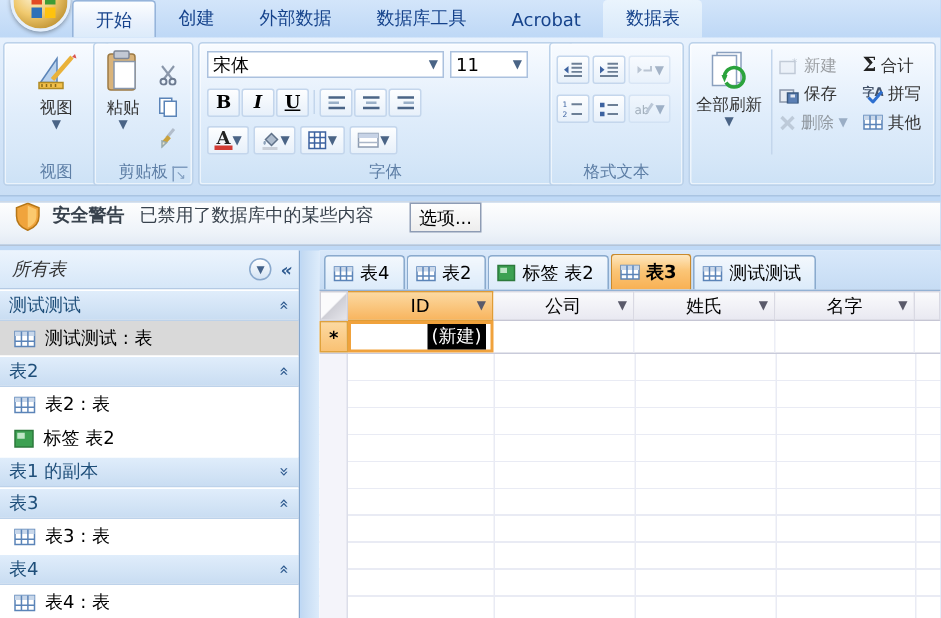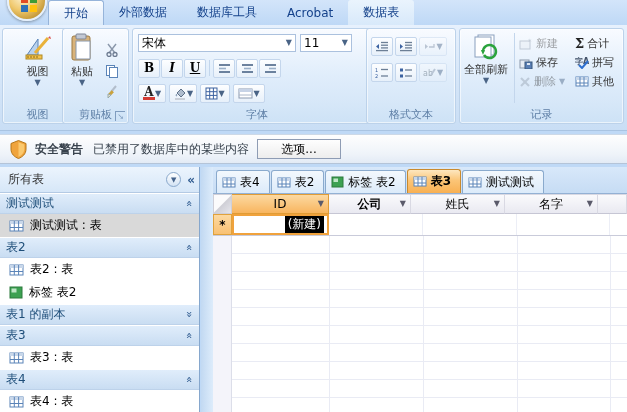--- a/index.html
+++ b/index.html
@@ -42,30 +42,30 @@
   .fontcolor { display:flex; flex-direction:column; align-items:center; line-height:10px; }
   .fontcolor .A { font-weight:bold; font-family:"DejaVu Serif","Liberation Serif",serif; font-size:12px; color:#222; }
   .fontcolor .bar { width:12px; height:3px; background:#d23b34; }
 
   .recrow { display:flex; align-items:center; gap:3px; height:19px; cursor:pointer; white-space:nowrap; }
   .recrow .lbl { font-size:11px; color:#333; }
 
   
   .secbar { position:absolute; top:134px; left:0; right:0; height:30px;
             background:linear-gradient(#fefefe,#eef3f9 70%,#e3ebf5); border-top:1px solid #cdd9e7; border-bottom:1px solid #b4c4d8;
-            display:flex; align-items:center; }
+            display:flex; }
   .sectitle { font-weight:bold; color:#38424d; margin:0 10px 0 8px; }
   .secmsg { color:#38424d; }
-  .secbtn { margin-left:8px; width:84px; height:20px; background:linear-gradient(#fefefe,#ededed); border:1px solid #8e9cb4;
+  .secbtn { margin-left:24px; width:48px; height:20px; background:linear-gradient(#fefefe,#ededed); border:1px solid #8e9cb4;
             display:flex; align-items:center; justify-content:center; font-size:12px; cursor:pointer; }
 
   
   .sidebar { position:absolute; top:167px; left:0; width:200px; bottom:0; background:#fff; border-right:1px solid #86a7cd; }
   .sbheader { height:26px; background:linear-gradient(#ecf4fd,#d6e7f8); border-bottom:1px solid #b4cae4;
-              display:flex; align-items:center; padding:0 4px 0 8px; color:#333; }
+              display:flex; align-items:center; padding:0 4px 0 8px; color:#333;font-style:italic; }
   .sbheader .circle { margin-left:auto; width:15px; height:15px; border-radius:50%; border:1px solid #89a8cc;
               background:linear-gradient(#fff,#d3e3f4); display:flex; align-items:center; justify-content:center; font-size:7px; color:#44628a; cursor:pointer; }
   .sbheader .shutter { margin-left:6px; color:#2e5a8f; font-weight:bold; cursor:pointer; }
   .sgroup-h { height:21px; background:linear-gradient(#e0edfb,#c9ddf2); border-top:1px solid #fff; border-bottom:1px solid #bdd2ea;
               display:flex; align-items:center; padding:0 6px; color:#1e4e79; cursor:pointer; }
   .chev { margin-left:auto; color:#2e5a8f; font-size:11px; display:inline-block; transform:rotate(90deg); }
   .chev.down { transform:rotate(90deg) scaleX(-1); }
   .sitem { height:23px; display:flex; align-items:center; gap:6px; padding-left:9px; background:#fff; color:#000; cursor:pointer; }
   .sitem.selected { background:#d9d9d9; }
 
@@ -107,20 +107,21 @@
 
 <div class="tabstrip">
   <div class="orb">
     <span class="sq" style="left:12px;top:13px;background:#e24a23;"></span>
     <span class="sq" style="left:21px;top:13px;background:#3f9c35;"></span>
     <span class="sq" style="left:12px;top:22px;background:#2e71b8;"></span>
     <span class="sq" style="left:21px;top:22px;background:#ffc20e;"></span>
   </div>
   <div class="rtabs">
     <div class="rtab active">开始</div>
+    <div class="rtab">创建</div>
     <div class="rtab">外部数据</div>
     <div class="rtab">数据库工具</div>
     <div class="rtab">Acrobat</div>
     <div class="rtab contextual">数据表</div>
   </div>
 </div>
 
 <div class="ribbon">
 
   <div class="rgroup" style="left:2px;width:71px;">
@@ -368,21 +369,20 @@
             <rect x="1" y="1" width="12" height="9" fill="#fff" stroke="#5b84b8"></rect>
             <rect x="1" y="1" width="12" height="3" fill="#c8d7ea"></rect>
             <line x1="1" y1="7" x2="13" y2="7" stroke="#5b84b8"></line>
             <line x1="5" y1="1" x2="5" y2="10" stroke="#5b84b8"></line>
               <line x1="9" y1="1" x2="9" y2="10" stroke="#5b84b8"></line>
           </svg>
           <span class="lbl">其他</span>
         </div>
       </div>
     </div>
-    <div class="glabel">记录</div>
   </div>
 </div>
 
 <div class="secbar">
   <svg class="icon" style="margin-left:10px;" width="17" height="19" viewBox="0 0 17 19">
     <path d="M8.5 0.5 L16 3.5 V9 C16 14 12.5 17 8.5 18.5 C4.5 17 1 14 1 9 V3.5 Z" fill="#f0a43c" stroke="#b67718"></path>
     <path d="M8.5 2.2 L14.3 4.6 V9 C14.3 12.8 11.6 15.4 8.5 16.7 Z" fill="#fbc96e"></path>
   </svg>
   <span class="sectitle">安全警告</span>
   <span class="secmsg">已禁用了数据库中的某些内容</span>
@@ -522,21 +522,21 @@
     </div>
   </div>
 
   <div class="sheet">
     <div class="hdr-row">
       <div class="corner"></div>
       <div class="chdr sel" style="width:97px;">
         <span>ID</span>
         <span class="dd">▼</span>
       </div>
-      <div class="chdr" style="width:82px;font-weight:bold;">
+      <div class="chdr" style="width:94px;">
         <span>公司</span>
         <span class="dd">▼</span>
       </div>
       <div class="chdr" style="width:94px;">
         <span>姓氏</span>
         <span class="dd">▼</span>
       </div>
       <div class="chdr" style="width:93px;">
         <span>名字</span>
         <span class="dd">▼</span>

